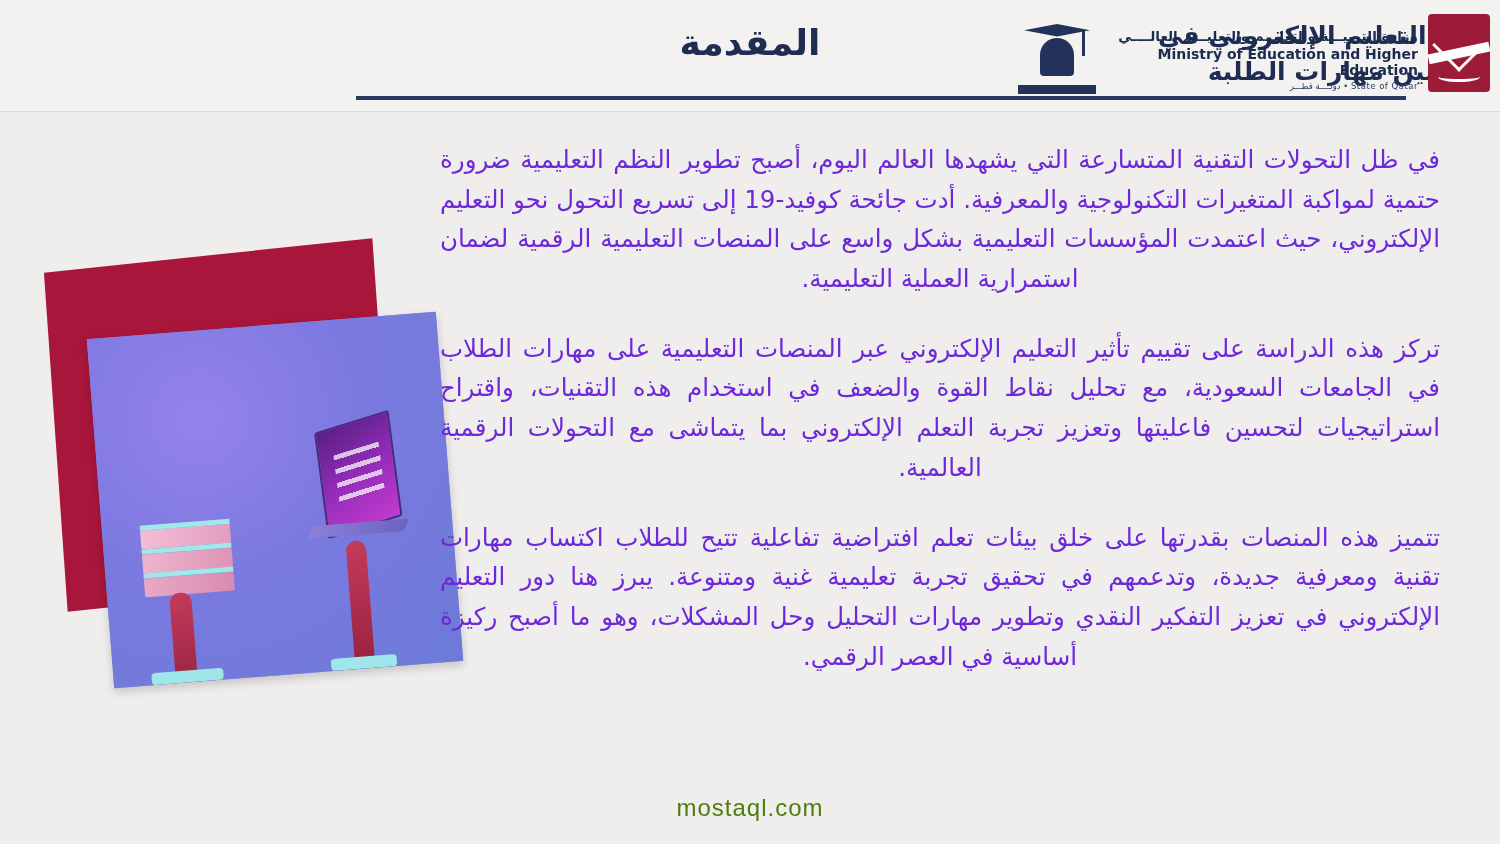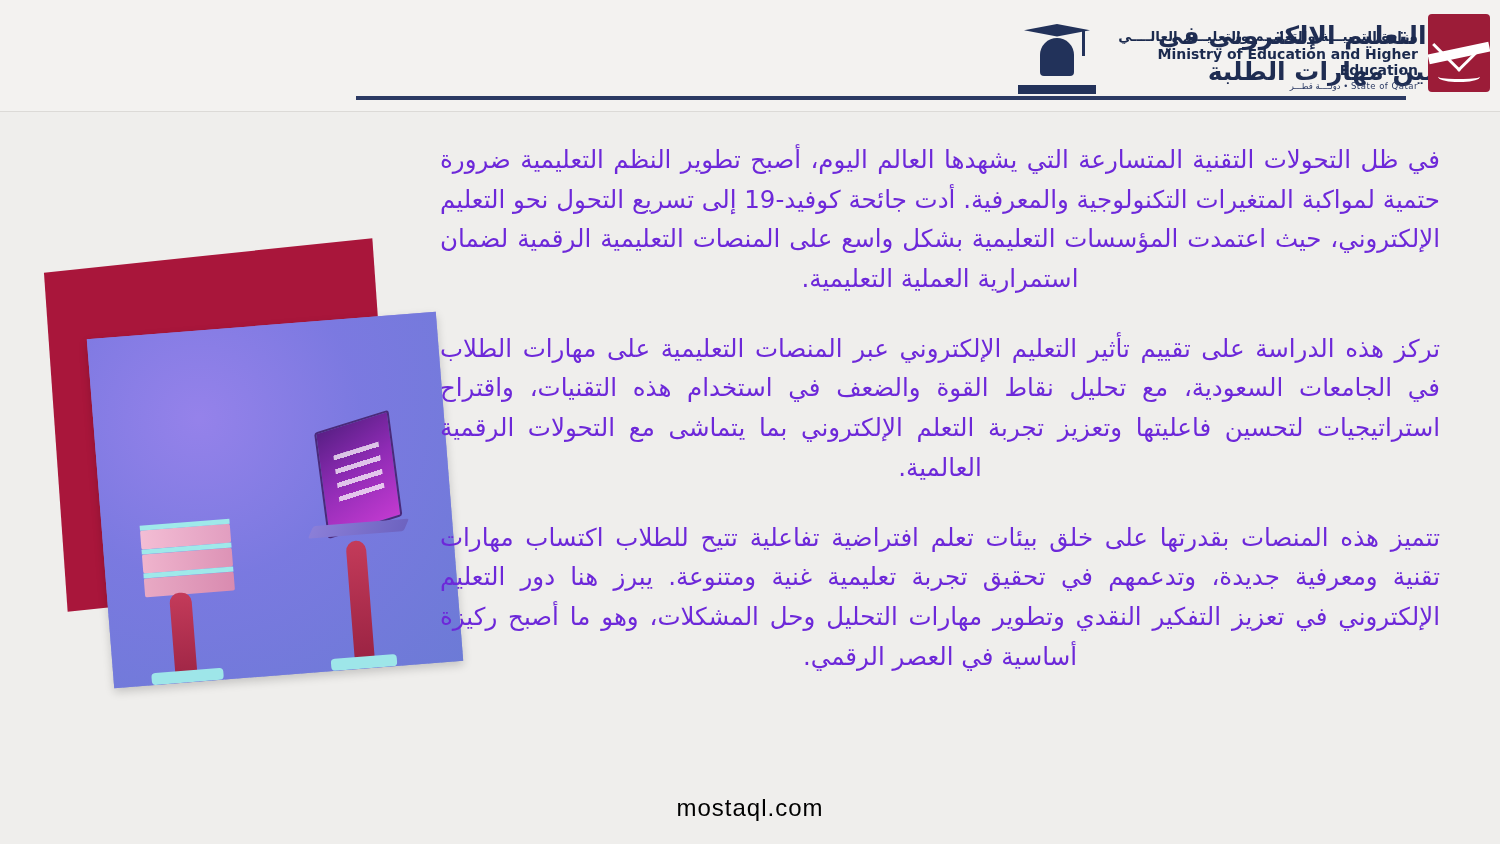--- a/index.html
+++ b/index.html
@@ -264,21 +264,21 @@
     line-height: 1.62;
   }
   .content p { margin: 0 0 30px 0; }
   .content p:last-child { margin-bottom: 0; }
 
   .watermark {
     position: absolute;
     left: 0; right: 0;
     bottom: 22px;
     text-align: center;
-    color: #000000;
+    color: #4d7c0f;
     font-size: 24px;
     letter-spacing: 1px;
     direction: ltr;
     font-family: "Liberation Sans", sans-serif;
   }
 </style>
 </head>
 <body>
 
 <div class="header">
@@ -288,20 +288,21 @@
       <div class="cap"></div>
       <div class="tassel"></div>
       <div class="head"></div>
       <div class="base"></div>
     </div>
     <div class="title-ar">دور التعليم الإلكتروني في تحسين مهارات الطلبة</div>
   </div>
 
   <div class="header-rule"></div>
 
+  <div class="slide-title">المقدمة</div>
 
   <div class="ministry">
     <div class="ministry-text">
       <div class="min-ar">وزارة التربيـــة والتعليــم والتعليـــم العالــــي</div>
       <div class="min-en">Ministry of Education and Higher Education</div>
       <div class="min-state">دولــــة قطـــر • State of Qatar</div>
     </div>
     <div class="qatar-emblem">
       <div class="swords"></div>
       <div class="band"></div>

